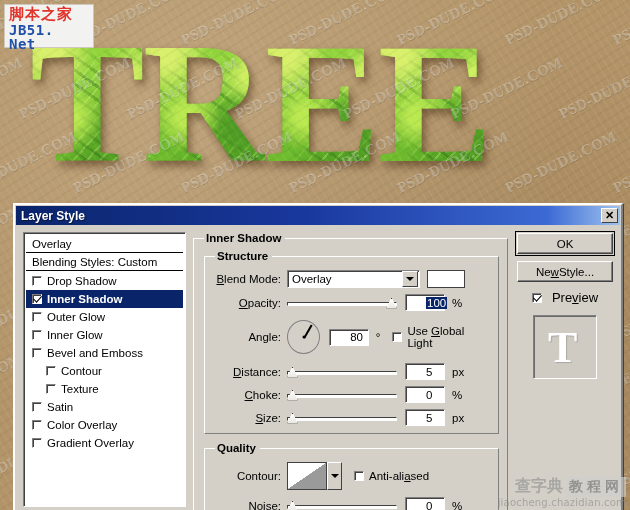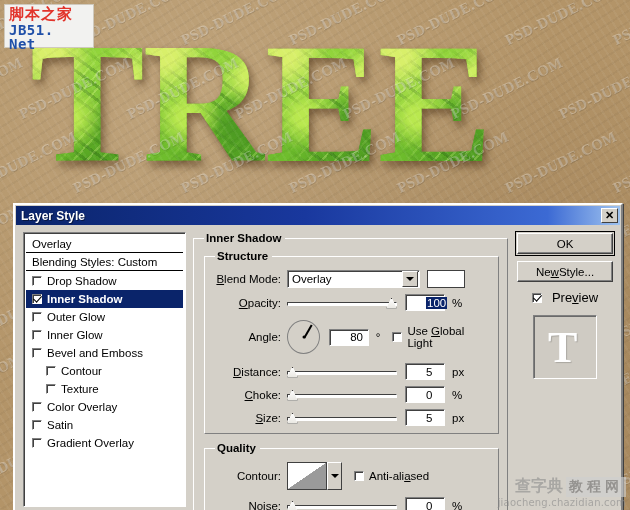--- a/index.html
+++ b/index.html
@@ -522,25 +522,25 @@
             <div class="sl-row indent">
               <span class="cb"></span>
               <span>Contour</span>
             </div>
             <div class="sl-row indent">
               <span class="cb"></span>
               <span>Texture</span>
             </div>
             <div class="sl-row">
               <span class="cb"></span>
+              <span>Satin</span>
+            </div>
+            <div class="sl-row">
+              <span class="cb"></span>
               <span>Color Overlay</span>
-            </div>
-            <div class="sl-row">
-              <span class="cb"></span>
-              <span>Satin</span>
             </div>
             <div class="sl-row">
               <span class="cb"></span>
               <span>Gradient Overlay</span>
             </div>
           </div>
       </div>
 
       <div id="center">
 

